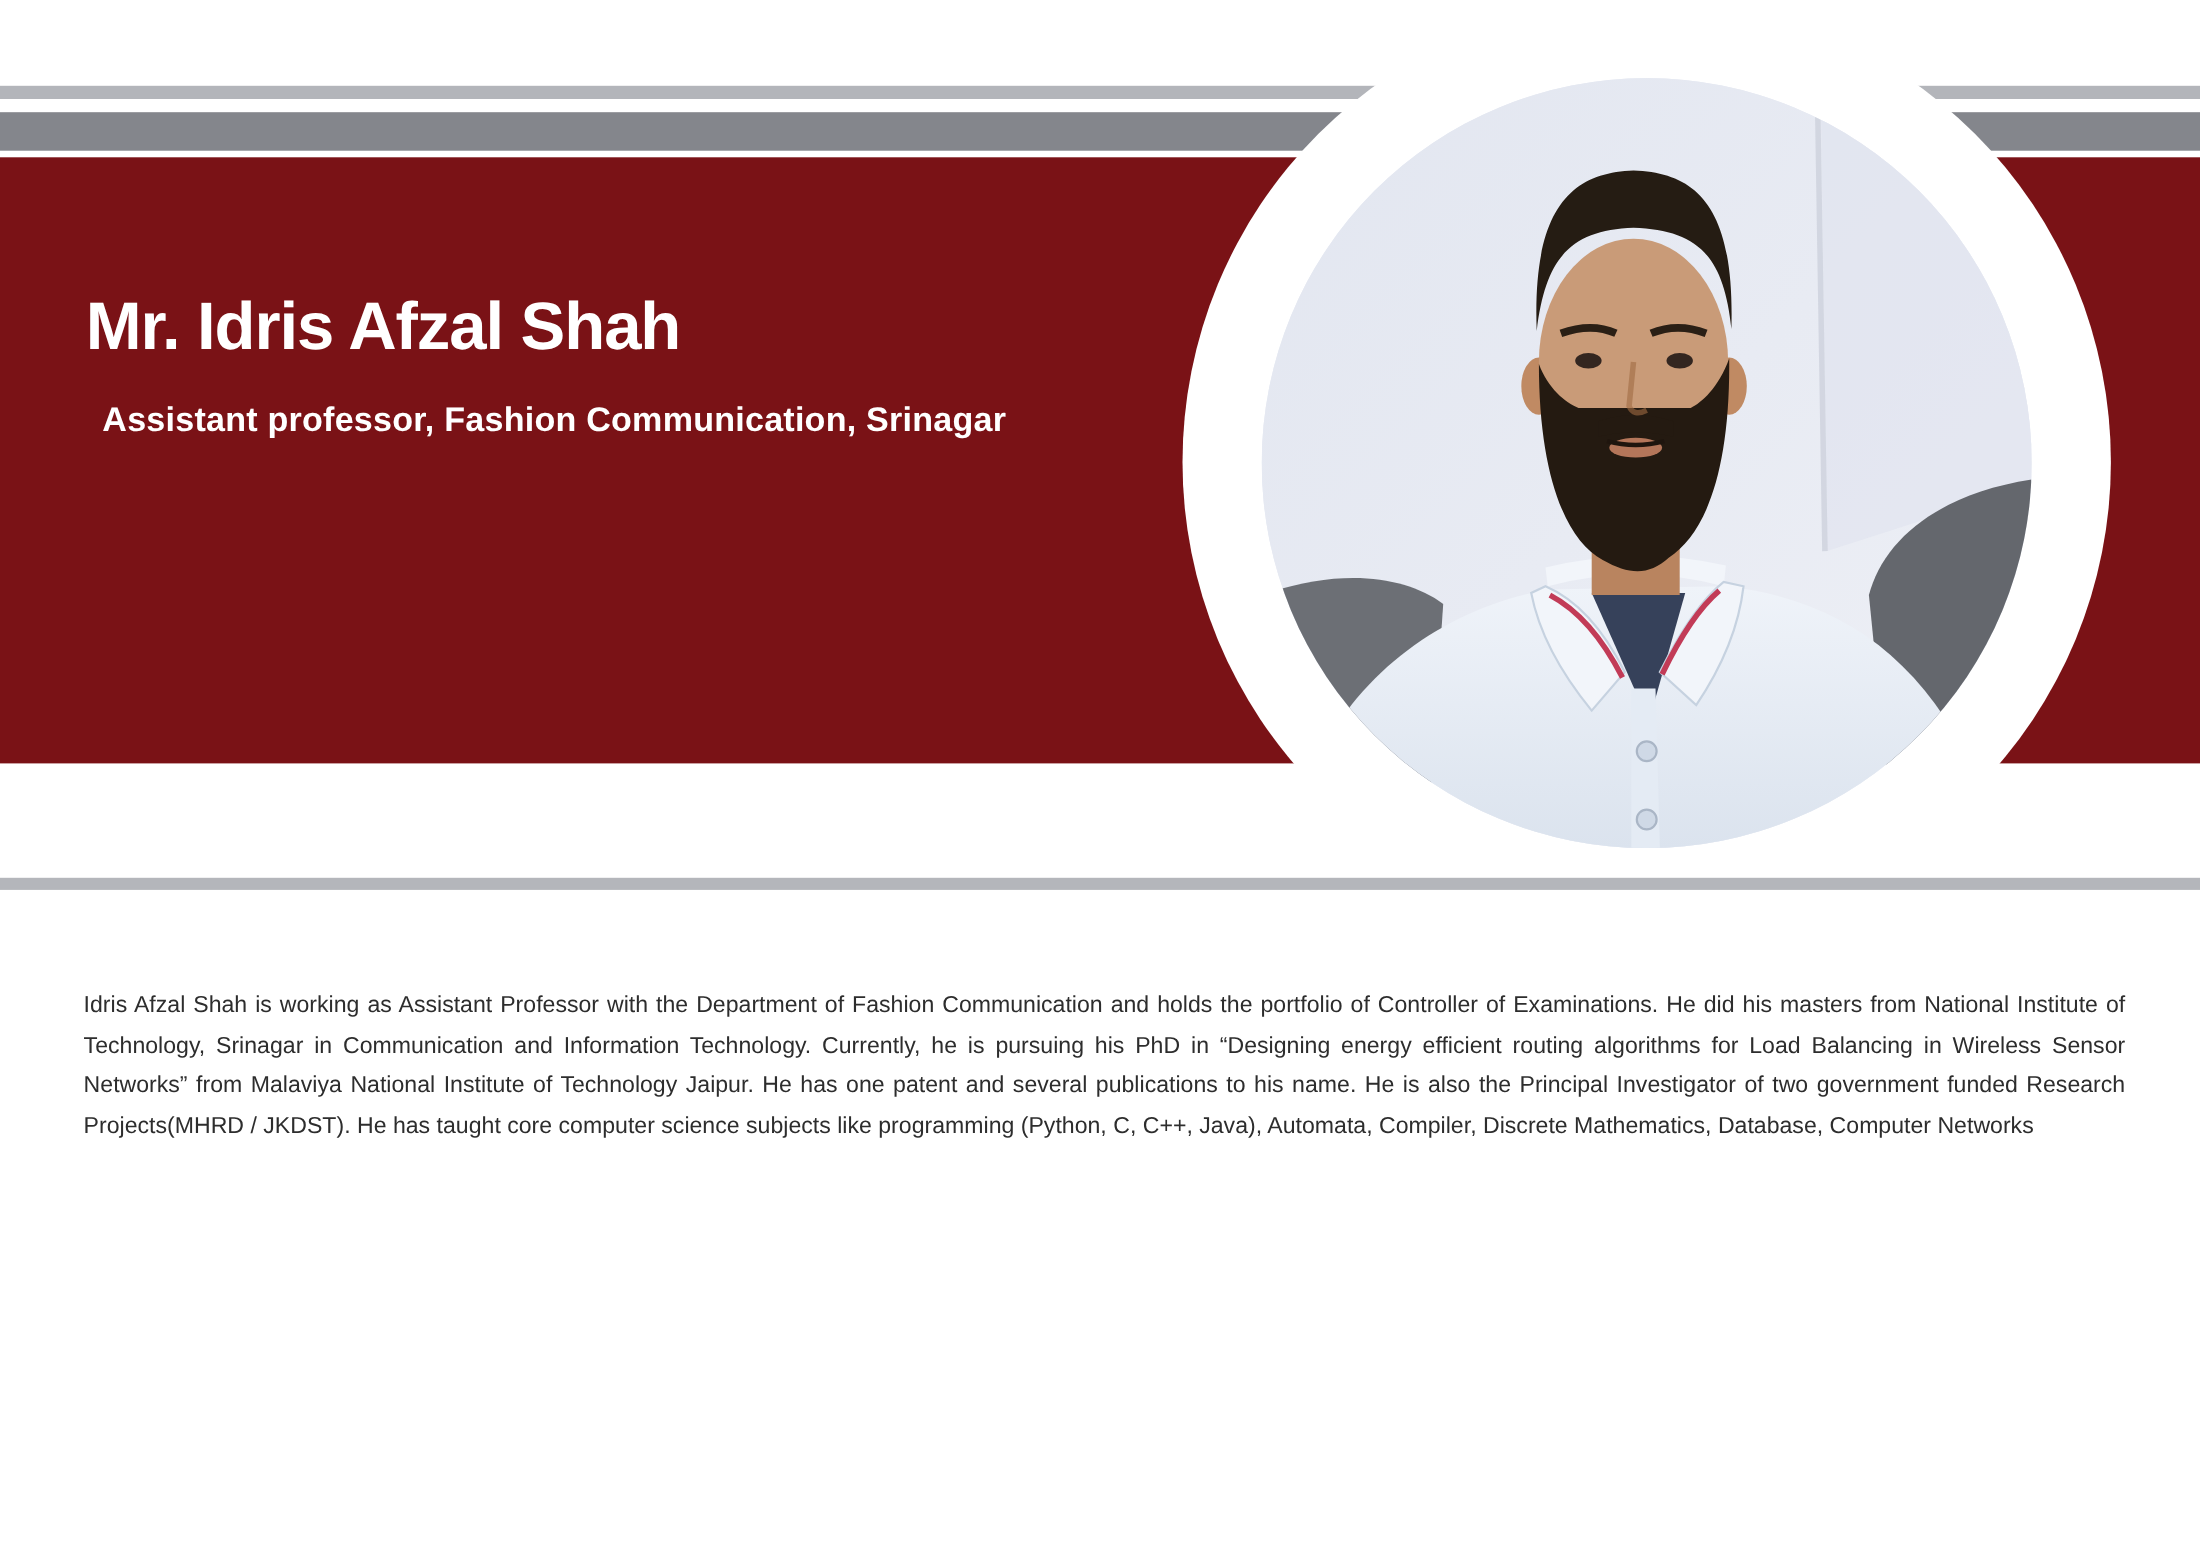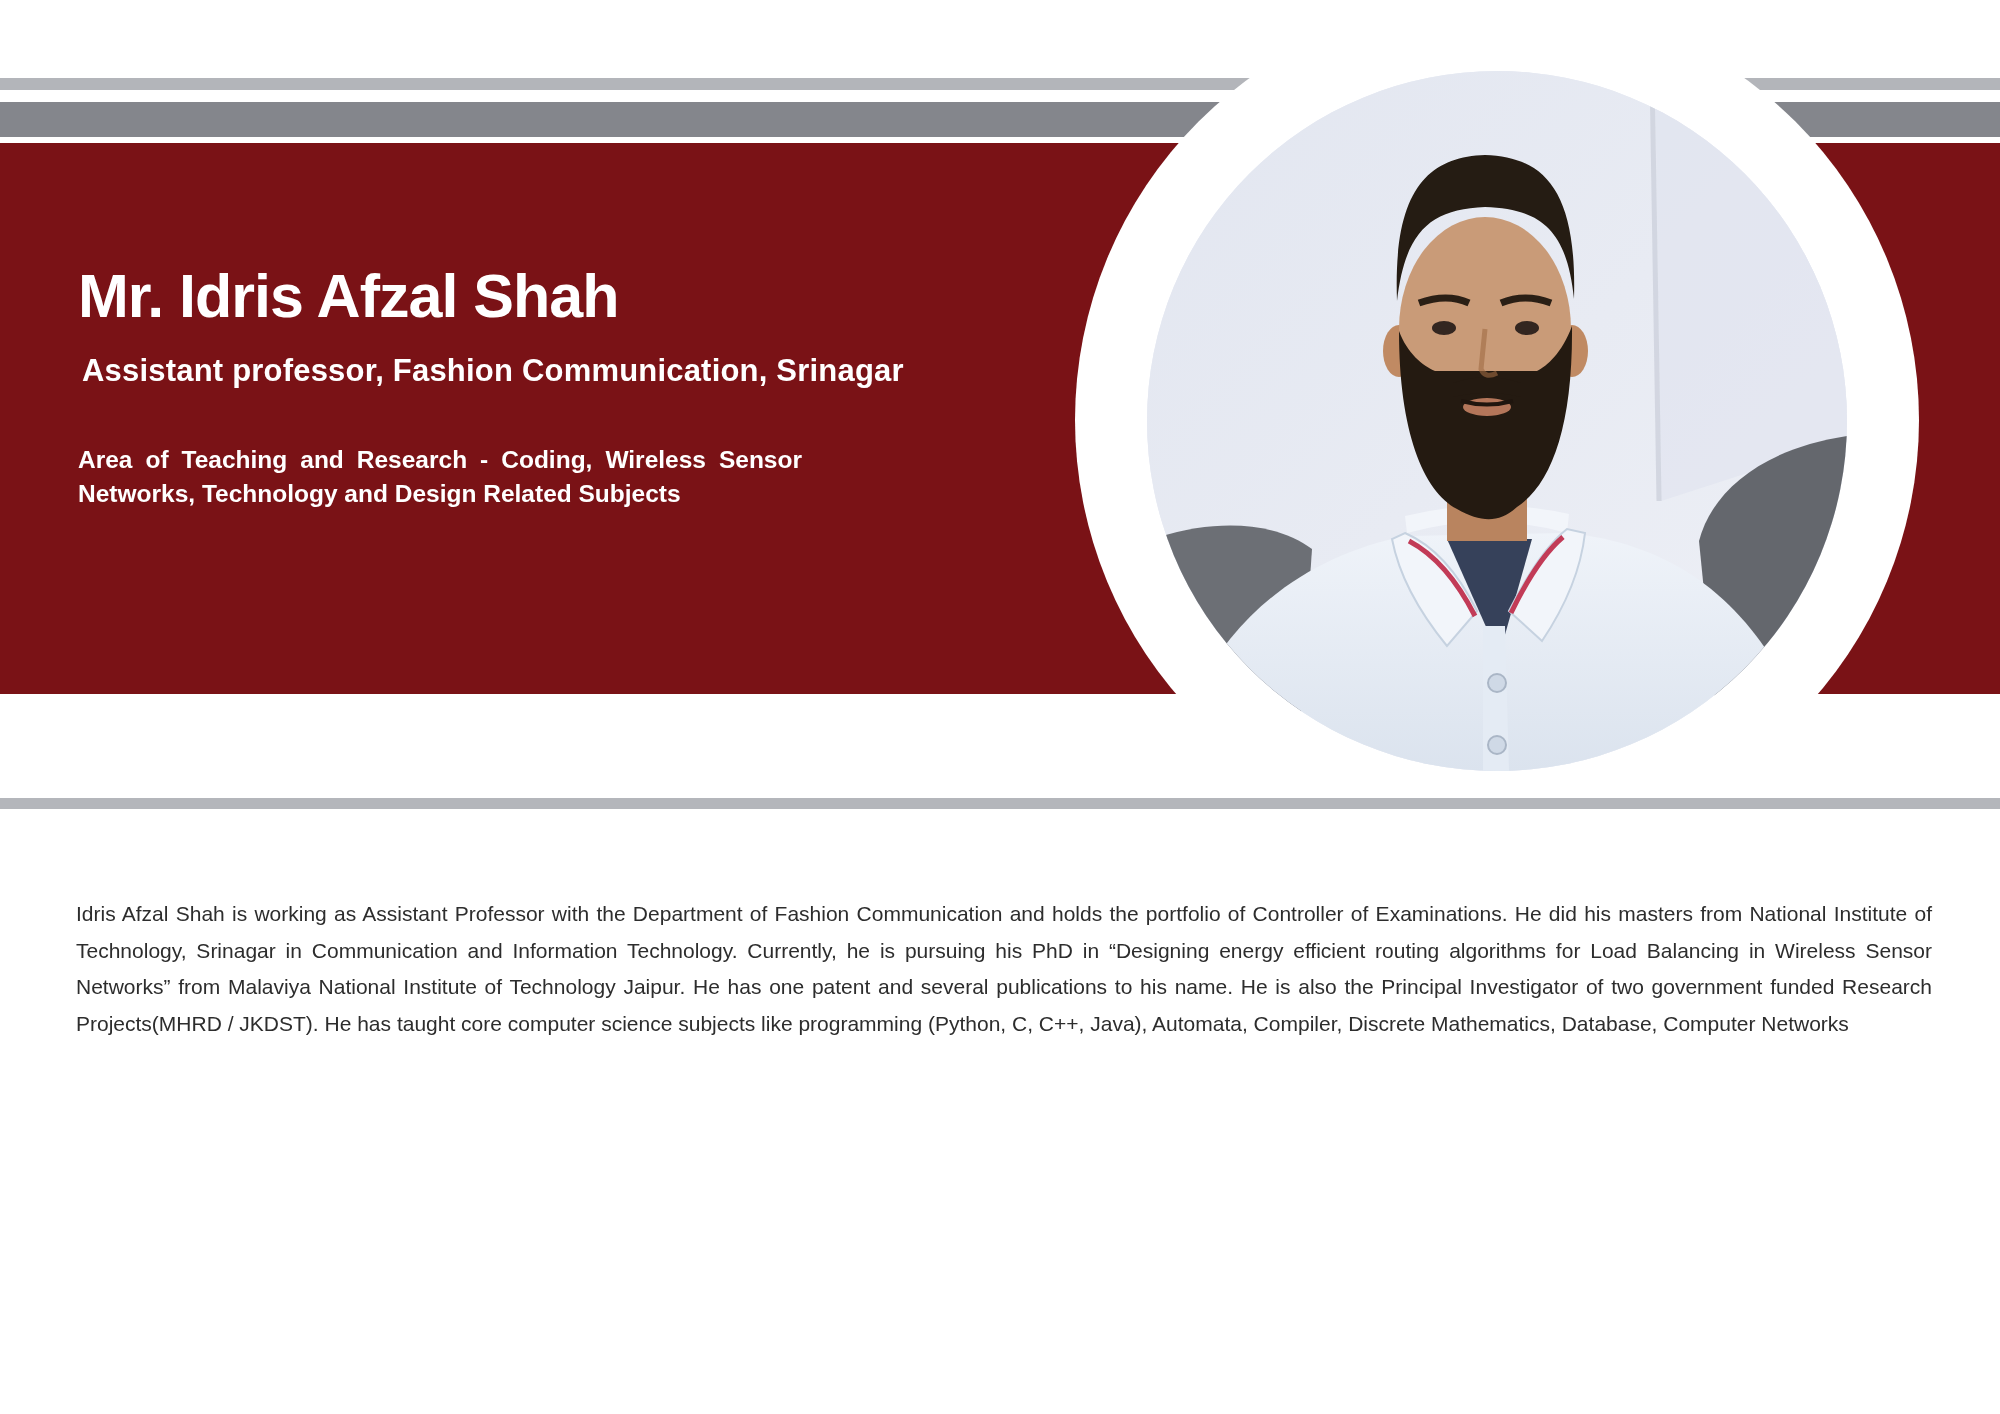--- a/index.html
+++ b/index.html
@@ -12,21 +12,21 @@
   .stripe-top-light{top:78px;height:12px;background:#b3b5ba;}
   .stripe-top-dark{top:102px;height:35px;background:#84868c;}
   .stripe-bottom{top:798px;height:11px;background:#b4b6bb;}
   
   .banner{position:absolute;left:0;top:143px;width:2000px;height:551px;background:#7a1216;}
   .banner-title{
     position:absolute;left:78px;top:121px;margin:0;color:#ffffff;
     font-size:61px;font-weight:800;letter-spacing:-1px;line-height:1.05;white-space:nowrap;
   }
   .banner-subtitle{
-    position:absolute;left:78px;top:206px;margin:4px;color:#ffffff;
+    position:absolute;left:78px;top:206px;margin:15px;color:#ffffff;
     font-size:31px;font-weight:700;letter-spacing:.2px;white-space:nowrap;
   }
   .banner-area{
     position:absolute;left:78px;top:300px;margin:0;color:#ffffff;width:724px;
     font-size:24.5px;font-weight:700;line-height:34px;
     text-align:justify;text-align-last:left;
   }
   
   .photo-ring{
     position:absolute;left:1075px;top:-2px;width:844px;height:844px;border-radius:50%;
@@ -52,21 +52,20 @@
 <body>
 
 <div class="page">
 
   <div class="stripe stripe-top-light"></div>
   <div class="stripe stripe-top-dark"></div>
 
   <div class="banner">
     <h1 class="banner-title">Mr. Idris Afzal Shah</h1>
     <h2 class="banner-subtitle">Assistant professor, Fashion Communication, Srinagar</h2>
-    <p class="banner-area">Area of Teaching and Research - Coding, Wireless Sensor Networks, Technology and Design Related Subjects</p>
   </div>
 
   <div class="photo-ring"></div>
   <div class="profile-photo">
     <svg viewBox="0 0 700 700">
       <defs>
         <linearGradient id="wallGrad" x1="0" y1="0" x2="1" y2="1">
           <stop offset="0" stop-color="#e2e6f0"></stop>
           <stop offset="1" stop-color="#eef0f6"></stop>
         </linearGradient>

